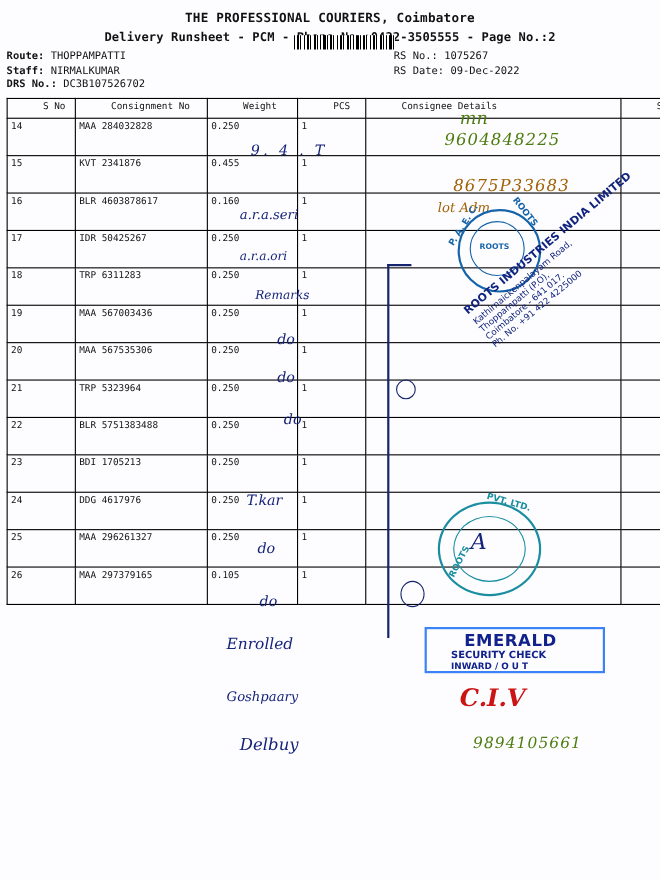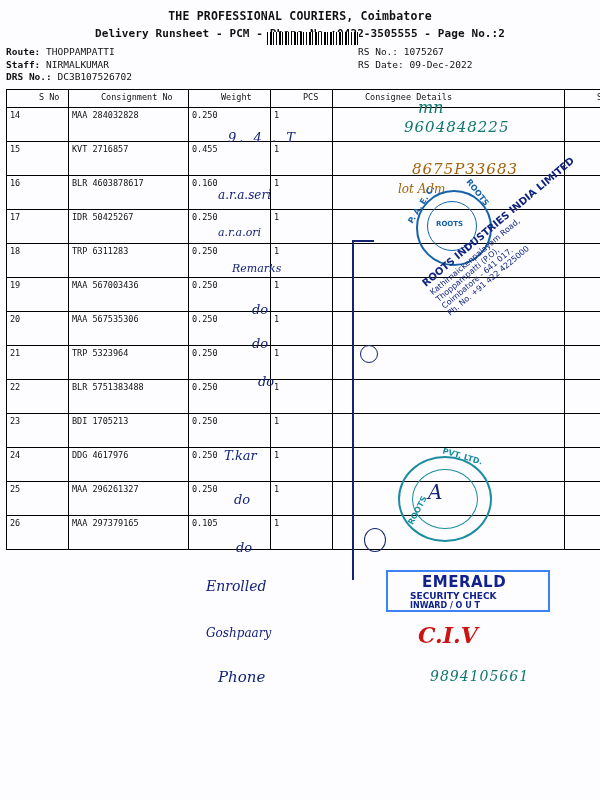--- a/index.html
+++ b/index.html
@@ -100,21 +100,21 @@
 
   
   .ink {
     position: absolute;
     color: #14227a;
     font-family: "DejaVu Serif", serif;
     font-style: italic;
     white-space: nowrap;
     pointer-events: none;
   }
-  .ink-dark { color: #0f766e; }
+  .ink-dark { color: #4d7c0f; }
   .ink-red { color: #cc1414; }
   .ink-blue2 { color: #a16207; }
 
   
   .stamp {
     position: absolute;
     pointer-events: none;
   }
   .stamp-round {
     border-radius: 50%;
@@ -185,21 +185,21 @@
       <tr>
         <td class="row-cell">14</td>
         <td class="row-cell">MAA 284032828</td>
         <td class="row-cell">0.250</td>
         <td class="row-cell">1</td>
         <td class="row-cell"></td>
         <td class="row-cell"></td>
       </tr>
       <tr>
         <td class="row-cell">15</td>
-        <td class="row-cell">KVT 2716857</td>
+        <td class="row-cell">KVT 2341876</td>
         <td class="row-cell">0.455</td>
         <td class="row-cell">1</td>
         <td class="row-cell"></td>
         <td class="row-cell"></td>
       </tr>
       <tr>
         <td class="row-cell">16</td>
         <td class="row-cell">BLR 4603878617</td>
         <td class="row-cell">0.160</td>
         <td class="row-cell">1</td>
@@ -294,21 +294,21 @@
   <div class="ink" style="left:218px; top:226px; font-size:11px;">a.r.a.ori</div>
   <div class="ink" style="left:232px; top:262px; font-size:11px;">Remarks</div>
   <div class="ink" style="left:252px; top:302px; font-size:13px;">do</div>
   <div class="ink" style="left:252px; top:336px; font-size:13px;">do</div>
   <div class="ink" style="left:258px; top:374px; font-size:13px;">do</div>
   <div class="ink" style="left:224px; top:448px; font-size:13px;">T.kar</div>
   <div class="ink" style="left:234px; top:492px; font-size:13px;">do</div>
   <div class="ink" style="left:236px; top:540px; font-size:13px;">do</div>
   <div class="ink" style="left:206px; top:578px; font-size:14px;">Enrolled</div>
   <div class="ink" style="left:206px; top:626px; font-size:12px;">Goshpaary</div>
-  <div class="ink" style="left:218px; top:668px; font-size:15px;">Phone</div>
+  <div class="ink" style="left:218px; top:668px; font-size:15px;">Delbuy</div>
 
   <div class="penline" style="left:352px; top:240px; height:340px;"></div>
   <div class="penline" style="left:352px; top:240px; height:2px; width:22px;"></div>
 
   <div class="ink ink-dark" style="left:418px; top:98px; font-size:16px;">mn</div>
   <div class="ink ink-dark" style="left:404px; top:118px; font-size:15px; letter-spacing:1px;">9604848225</div>
   <div class="ink ink-blue2" style="left:412px; top:160px; font-size:15px; letter-spacing:1px;">8675P33683</div>
   <div class="ink ink-blue2" style="left:398px; top:182px; font-size:12px;">lot Adm</div>
   <div class="ink ink-dark" style="left:430px; top:668px; font-size:14px; letter-spacing:1px;">9894105661</div>
   <div class="ink ink-red" style="left:418px; top:622px; font-size:22px; font-weight:bold;">C.I.V</div>

